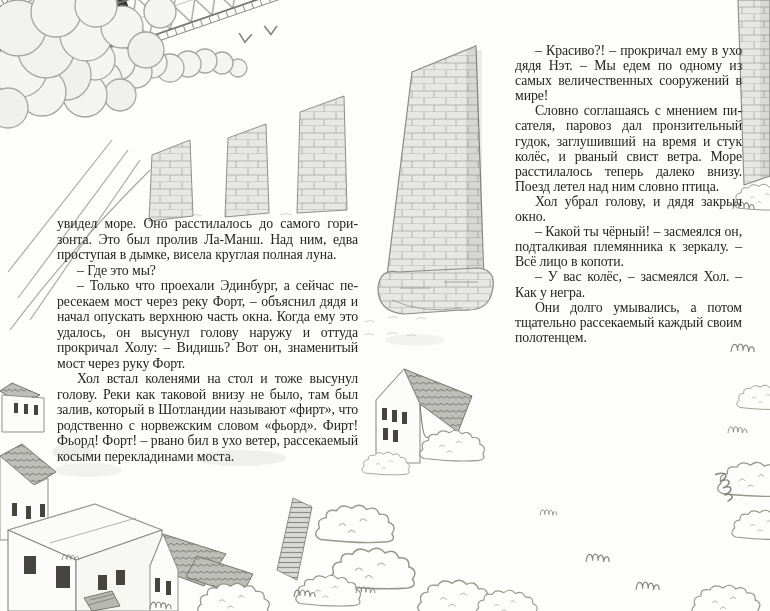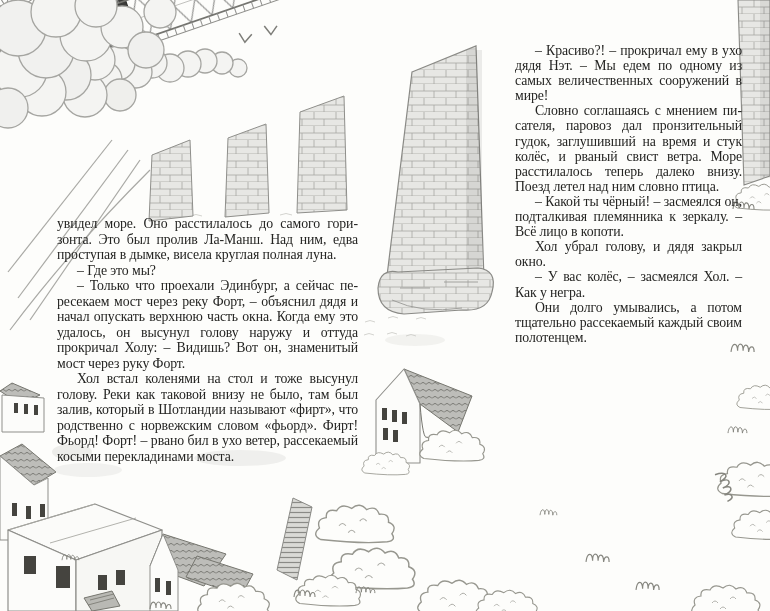--- a/index.html
+++ b/index.html
@@ -261,17 +261,17 @@
 <div class="col col-left">
   <p class="noindent">увидел море. Оно расстилалось до самого гори­зонта. Это был пролив Ла-Манш. Над ним, едва проступая в дымке, висела круглая полная луна.</p>
   <p>– Где это мы?</p>
   <p>– Только что проехали Эдинбург, а сейчас пе­ресекаем мост через реку Форт, – объяснил дядя и начал опускать верхнюю часть окна. Когда ему это удалось, он высунул голову наружу и оттуда прокричал Холу: – Видишь? Вот он, знаменитый мост через руку Форт.</p>
   <p>Хол встал коленями на стол и тоже высунул голову. Реки как таковой внизу не было, там был залив, который в Шотландии называют «фирт», что родственно с норвежским словом «фьорд». Фирт! Фьорд! Форт! – рвано бил в ухо ветер, рассекаемый косыми перекладинами моста.</p>
 </div>
 
 <div class="col col-right">
   <p>– Красиво?! – прокричал ему в ухо дядя Нэт. – Мы едем по одному из самых величественных сооружений в мире!</p>
   <p>Словно соглашаясь с мнением пи­сателя, паровоз дал пронзительный гудок, заглушивший на время и стук колёс, и рваный свист ветра. Море расстилалось теперь далеко внизу. Поезд летел над ним словно птица.</p>
+  <p>Хол убрал голову, и дядя закрыл окно.</p>
   <p>– Какой ты чёрный! – засмеялся он, подталкивая племянника к зерка­лу. – Всё лицо в копоти.</p>
-  <p>Хол убрал голову, и дядя закрыл окно.</p>
   <p>– У вас колёс, – засмеялся Хол. – Как у негра.</p>
   <p>Они долго умывались, а потом тща­тельно рассекаемый каждый своим по­лотенцем.</p>
 </div>
 
 </body></html>

